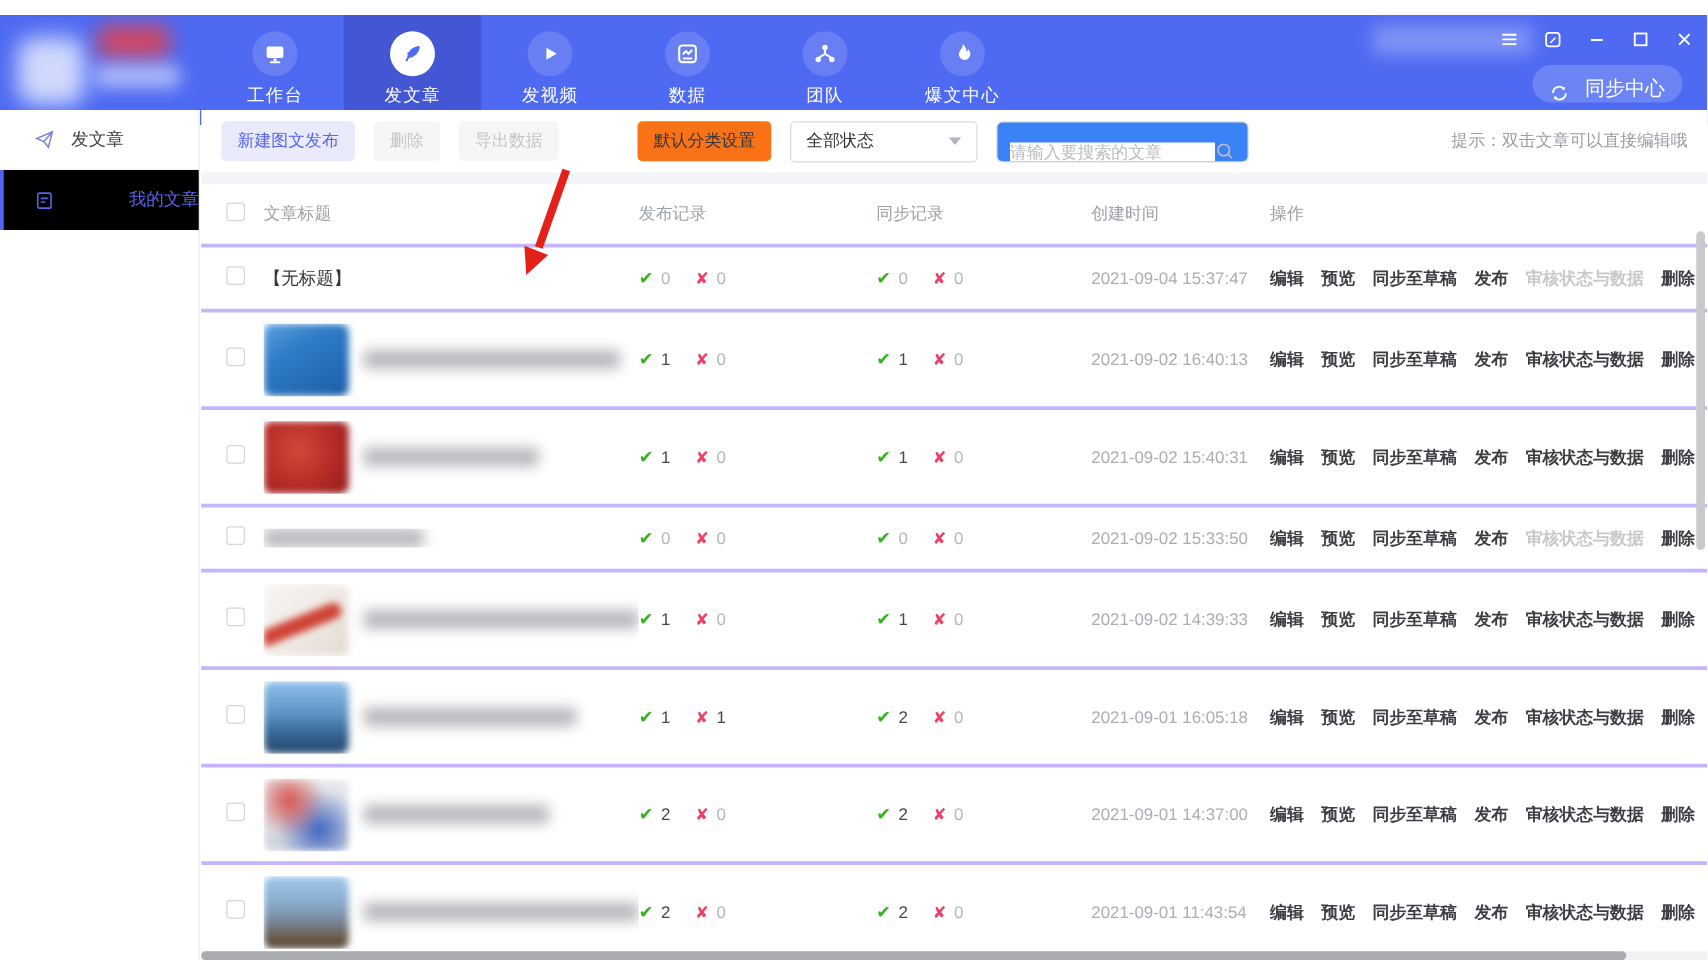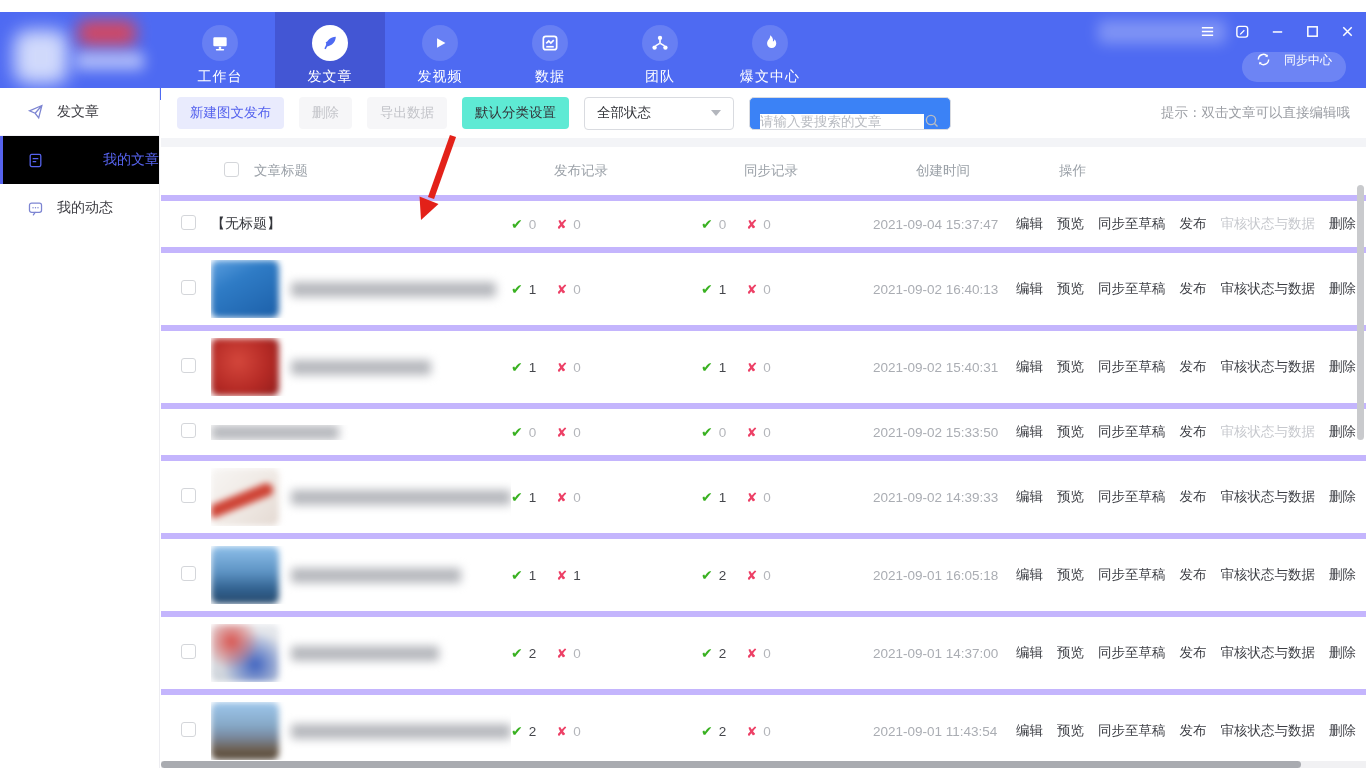--- a/index.html
+++ b/index.html
@@ -27,22 +27,22 @@
   .tab.selected .tab-icon { background:#ffffff; color:#4e6af2; }
   .tab.selected::after { content:""; position:absolute; left:7px; right:7px; bottom:0; height:4px;
               background:#f08a2e; border-radius:2px 2px 0 0; }
 
   .win-controls { position:absolute; right:10px; top:10px; display:flex; gap:17px; align-items:center; color:#fff; }
   .win-btn { width:18px; height:18px; display:flex; align-items:center; justify-content:center; cursor:pointer; }
   .win-btn svg { width:15px; height:15px; }
   .user-blur { position:absolute; right:140px; top:8px; width:128px; height:24px; border-radius:5px;
                background:rgba(255,255,255,.28); filter:blur(7px); }
   .sync-btn { position:absolute; right:20px; top:40px; height:30px; padding:0 14px; border-radius:16px;
-              background:rgba(255,255,255,.18); color:#fff; font-size:12px; display:flex; gap:13px;
-              align-items:flex-start; cursor:pointer; }
+              background:rgba(255,255,255,.18); color:#fff; font-size:16px; display:flex; gap:13px;
+              align-items:flex-end; cursor:pointer; }
   .sync-btn svg { width:15px; height:15px; }
 
   
   .sidebar { position:absolute; left:0; top:88px; width:160px; bottom:0; background:#fff;
              border-right:1px solid #ededf1; }
   .side-item { height:48px; display:flex; align-items:center; padding-left:27px; gap:13px;
                font-size:14px; color:#3c3c42; cursor:pointer; position:relative; }
   .side-item:first-child { border-bottom:1px solid #f1f1f5; }
   .side-icon { width:17px; height:17px; color:#7d85d2; display:flex; }
   .side-icon svg { width:17px; height:17px; }
@@ -50,42 +50,42 @@
   .side-item.selected::before { content:""; position:absolute; left:0; top:0; bottom:0; width:3px; background:#5663ee; }
   .side-item.selected .side-icon { color:#5663ee; }
 
   
   .main { position:absolute; left:161px; top:88px; right:0; bottom:0; background:#fff; }
   .toolbar { height:50px; display:flex; align-items:center; padding:13px 16px; gap:15px; }
   .btn { height:32px; padding:0 13px; border-radius:4px; font-size:13.5px; display:flex;
          align-items:center; cursor:pointer; white-space:nowrap; border:none; }
   .btn-primary { background:#e9ebfd; color:#5663ee; }
   .btn-disabled { background:#f6f6f8; color:#c3c4c9; cursor:default; }
-  .btn-plain { background:#5eead4; color:#33353a; }
+  .btn-plain { background:#f97316; color:#33353a;margin-left:48px; }
   .select { width:150px; height:33px; border:1px solid #d9dbe0; border-radius:4px; display:flex;
             align-items:center; padding:0 12px; font-size:13.5px; color:#33353a; cursor:pointer;
             justify-content:space-between; background:#fff; }
   .caret { width:0; height:0; border-left:5px solid transparent; border-right:5px solid transparent;
            border-top:6px solid #b3b6bd; }
   .searchbox { width:202px; height:33px; border:1px solid #d9dbe0; border-radius:5px; display:flex;
                align-items:flex-end; padding:0 10px; background:#3b82f6; }
   .searchbox input { border:none; outline:none; flex:1; font-size:13.5px; color:#333; width:100px;
                      font-family:inherit; }
   .searchbox input::placeholder { color:#b9bcc2; }
   .searchbox svg { width:16px; height:16px; }
   .hint { margin-left:auto; font-size:13.5px; color:#9a9da3; }
   .gap-strip { height:9px; background:#f3f4f7; }
 
   
   .grid { display:grid; grid-template-columns:50px 300px 190px 172px 143px 1fr; align-items:center; }
-  .thead { height:48px; color:#9ba1a8; font-size:13.5px;padding-left:43px; }
+  .thead { height:48px; color:#9ba1a8; font-size:13.5px; }
   .c-check { padding-left:20px; }
   .checkbox { width:15px; height:15px; border:1.5px solid #d4d6da; border-radius:3px; background:#fff;
               display:inline-block; cursor:pointer; }
-  .trow { border-top:6px solid #c4b5fd; }
+  .trow { border-top:3px solid #c4b5fd; }
   .trow.tall { height:78px; } .trow.short { height:52px; }
   .c-title { display:flex; align-items:center; gap:12px; overflow:hidden; }
   .title-text { font-size:14px; color:#33353a; }
   .thumb { width:68px; height:58px; border-radius:7px; flex:none; filter:blur(3px); }
   .thumb-blue-app { background:linear-gradient(150deg,#5da0e0 0%,#2f7cc6 35%,#1c5fa8 100%); }
   .thumb-red { background:radial-gradient(circle at 40% 40%,#d4473c 0%,#b52a25 55%,#8f1d1c 100%); }
   .thumb-white-swoosh { background:linear-gradient(135deg,#f7f5f3 0%,#efe9e4 55%,#e4d9d2 100%),#f5f2f0;
       position:relative; overflow:hidden; }
   .thumb-white-swoosh::after { content:""; position:absolute; left:-6px; top:26px; width:70px; height:13px;
       background:#cf4436; transform:rotate(-22deg); border-radius:6px; }
@@ -94,21 +94,21 @@
       radial-gradient(circle at 65% 70%,#3f63c0 0%,rgba(63,99,192,0) 55%),
       linear-gradient(180deg,#e8eaee 0%,#cdd3da 100%); }
   .thumb-landscape { background:linear-gradient(180deg,#9ec7ec 0%,#86a9c8 40%,#7a8aa0 60%,#6b5b49 85%,#4e4337 100%); }
   .blur-bar { height:15px; border-radius:3px; background:#b6b8bd; filter:blur(5px); }
   .c-rec { display:flex; align-items:center; font-size:13.5px; }
   .ok-ic { color:#39b121; font-weight:bold; font-size:14px; }
   .fail-ic { color:#ed4066; font-weight:bold; font-size:13px; margin-left:20px; }
   .cnt { margin-left:6px; color:#45474c; }
   .cnt.zero { color:#b4b6bb; }
   .c-time { font-size:13.5px; color:#aaadb3; }
-  .c-actions { display:flex; gap:14px; font-size:13.5px; color:#3c3e44; font-weight:400; white-space:nowrap; }
+  .c-actions { display:flex; gap:14px; font-size:13.5px; color:#3c3e44; font-weight:700; white-space:nowrap; }
   .act { cursor:pointer; }
   .act.disabled { color:#c6c8cd; cursor:default; }
 
   
   .vscroll { position:absolute; right:2px; top:185px; width:7px; height:255px; border-radius:4px;
              background:#c9cacd; cursor:pointer; }
   .hscroll { position:absolute; left:161px; right:0; bottom:0; height:7px; background:#f1f1f3; }
   .hscroll-thumb { position:absolute; left:0; top:0; height:7px; width:1140px; border-radius:4px;
              background:#a9abb0; cursor:pointer; }
 
@@ -234,32 +234,20 @@
     <span class="side-label">发文章</span>
   </div>
       <div class="side-item selected">
     <span class="side-icon">
           <svg viewBox="0 0 24 24" fill="none" stroke="currentColor" stroke-width="1.8">
             <rect x="4.5" y="3.5" width="15" height="17" rx="2"></rect>
             <path d="M8 9.5h8M8 13.5h5"></path>
           </svg>
         </span>
     <span class="side-label">我的文章</span>
-  </div>
-      <div class="side-item">
-    <span class="side-icon">
-          <svg viewBox="0 0 24 24" fill="none" stroke="currentColor" stroke-width="1.8">
-            <rect x="3.5" y="4.5" width="17" height="13" rx="3"></rect>
-            <path d="M9 21l2.5-3.5" stroke-linecap="round"></path>
-            <circle cx="8.5" cy="11" r="1" fill="currentColor" stroke="none"></circle>
-            <circle cx="12" cy="11" r="1" fill="currentColor" stroke="none"></circle>
-            <circle cx="15.5" cy="11" r="1" fill="currentColor" stroke="none"></circle>
-          </svg>
-        </span>
-    <span class="side-label">我的动态</span>
   </div>
     </div>
 
   <div class="main">
     <div class="toolbar">
       <button class="btn btn-primary">新建图文发布</button>
       <button class="btn btn-disabled">删除</button>
       <button class="btn btn-disabled">导出数据</button>
       <button class="btn btn-plain">默认分类设置</button>
       <div class="select">

